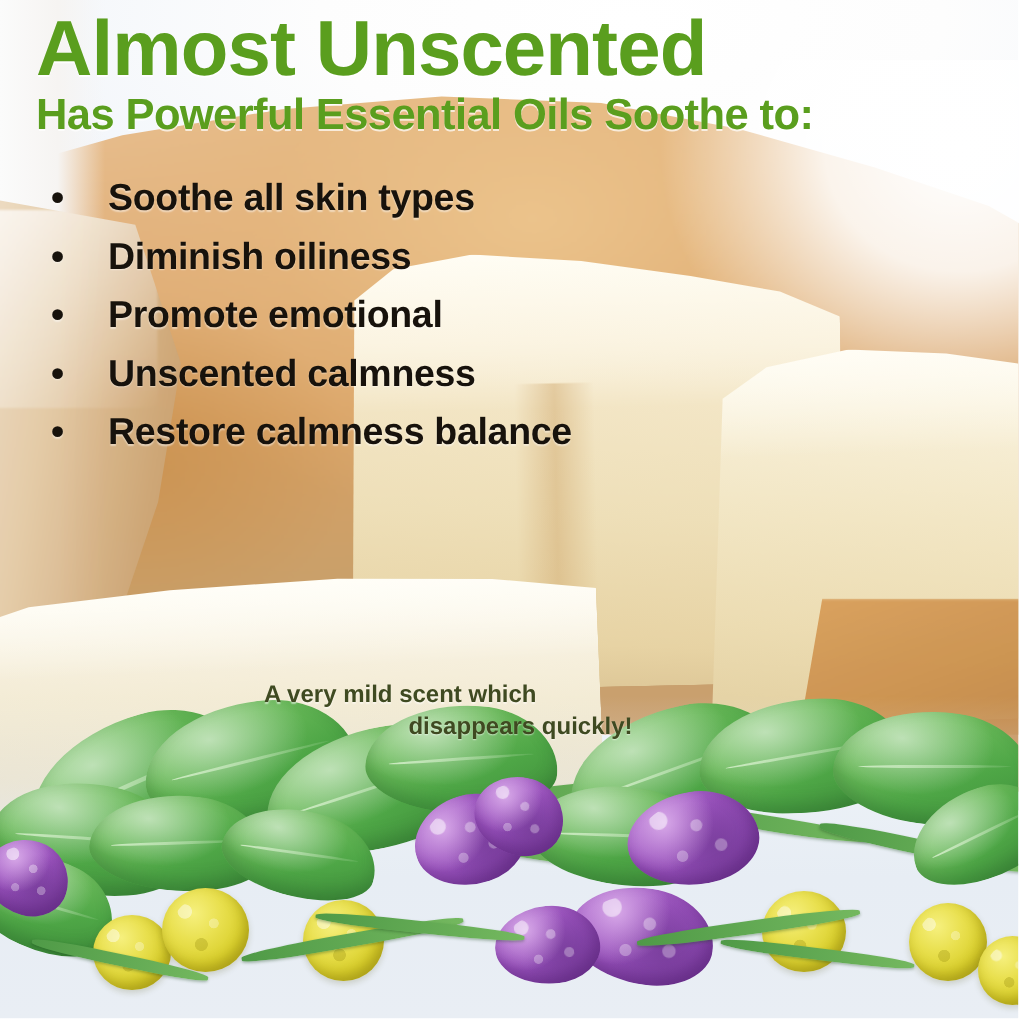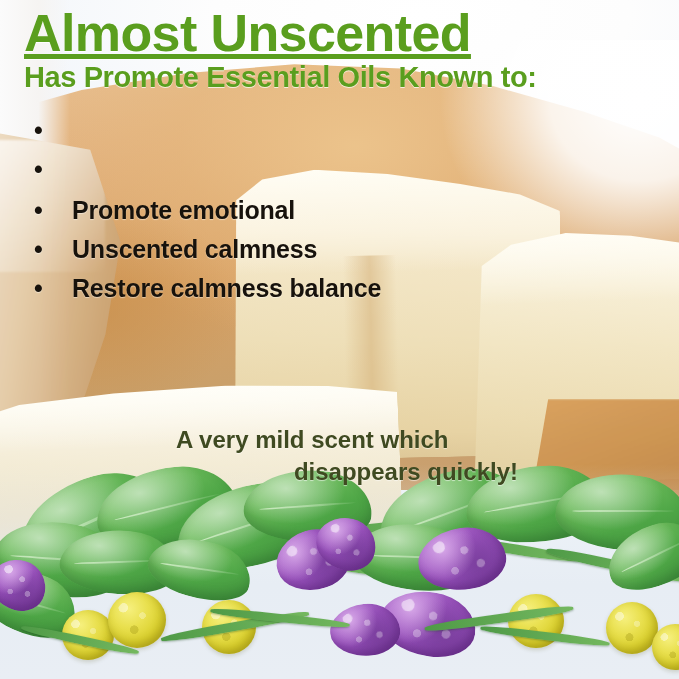--- a/index.html
+++ b/index.html
@@ -234,21 +234,20 @@
     position: absolute;
     left: 24px;
     top: 6px;
     font-size: 52px;
     line-height: 1.05;
     font-weight: 700;
     letter-spacing: -0.6px;
     color: #5a9e1e;
     text-shadow: 0 1px 0 rgba(255,255,255,0.85);
     white-space: nowrap;
-    text-decoration: underline;
   }
 
   .subhead {
     position: absolute;
     left: 24px;
     top: 62px;
     font-size: 29px;
     line-height: 1.1;
     font-weight: 700;
     letter-spacing: -0.4px;
@@ -284,30 +283,30 @@
     line-height: 1;
     color: #17120c;
     text-align: left;
     padding-left: 8px;
     box-sizing: border-box;
   }
 
   .caption {
     position: absolute;
     left: 176px;
-    top: 424px;
+    top: 453px;
     width: 350px;
-    font-size: 24px;
+    font-size: 16px;
     font-weight: 700;
     line-height: 1.33;
     color: #3f4a21;
     text-shadow: 0 1px 1px rgba(255,255,255,0.55);
   }
   .caption-line-1 { display: block; text-align: left; }
-  .caption-line-2 { display: block; text-align: right; padding-right: 8px; }
+  .caption-line-2 { display: block; text-align: center; padding-right: 8px; }
 </style>
 </head>
 <body>
 
 <div id="poster">
 
   <div class="photo-layer">
     <div class="bg-sky"></div>
     <div class="kraft-sheet"></div>
     <div class="table-sheen"></div>
@@ -365,28 +364,30 @@
     <div class="sprig" style="left:210px; top:150px; width:140px; height:8px; transform:rotate(6deg);"></div>
     <div class="sprig" style="left:424px; top:150px; width:150px; height:9px; transform:rotate(-8deg);"></div>
     <div class="sprig" style="left:480px; top:168px; width:130px; height:8px; transform:rotate(7deg);"></div>
     <div class="sprig" style="left:20px; top:172px; width:120px; height:8px; transform:rotate(12deg);"></div>
   </div>
 
   <div class="text-layer">
 
     <div class="headline">Almost Unscented</div>
 
-    <div class="subhead">Has Promote Essential Oils Known to:</div>
+    <div class="subhead">Has Powerful Essential Oils Soothe to:</div>
 
     <ul class="benefit-list">
       <li class="benefit-item">
         <span class="benefit-bullet">•</span>
+        <span>Soothe all skin types</span>
       </li>
       <li class="benefit-item">
         <span class="benefit-bullet">•</span>
+        <span>Diminish oiliness</span>
       </li>
       <li class="benefit-item">
         <span class="benefit-bullet">•</span>
         <span>Promote emotional</span>
       </li>
       <li class="benefit-item">
         <span class="benefit-bullet">•</span>
         <span>Unscented  calmness</span>
       </li>
       <li class="benefit-item">

